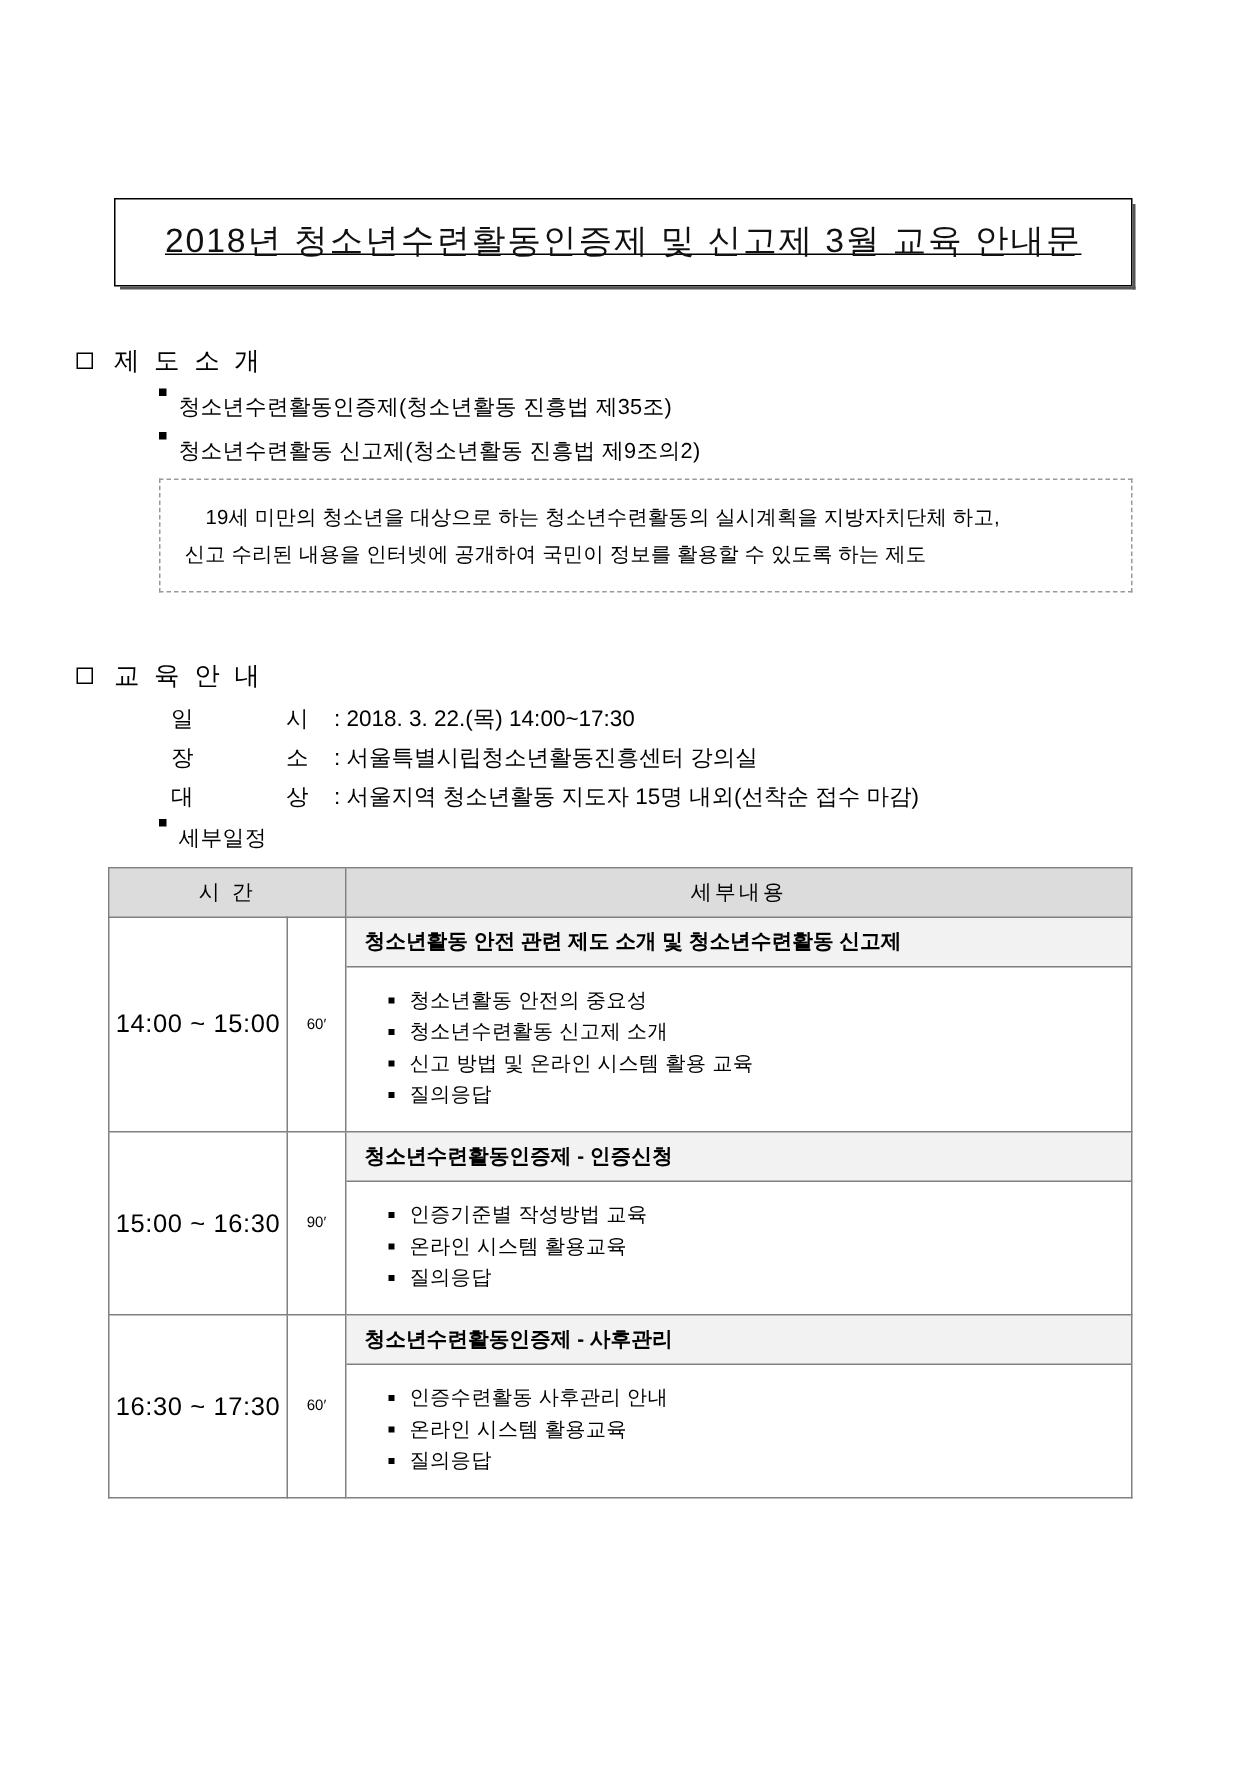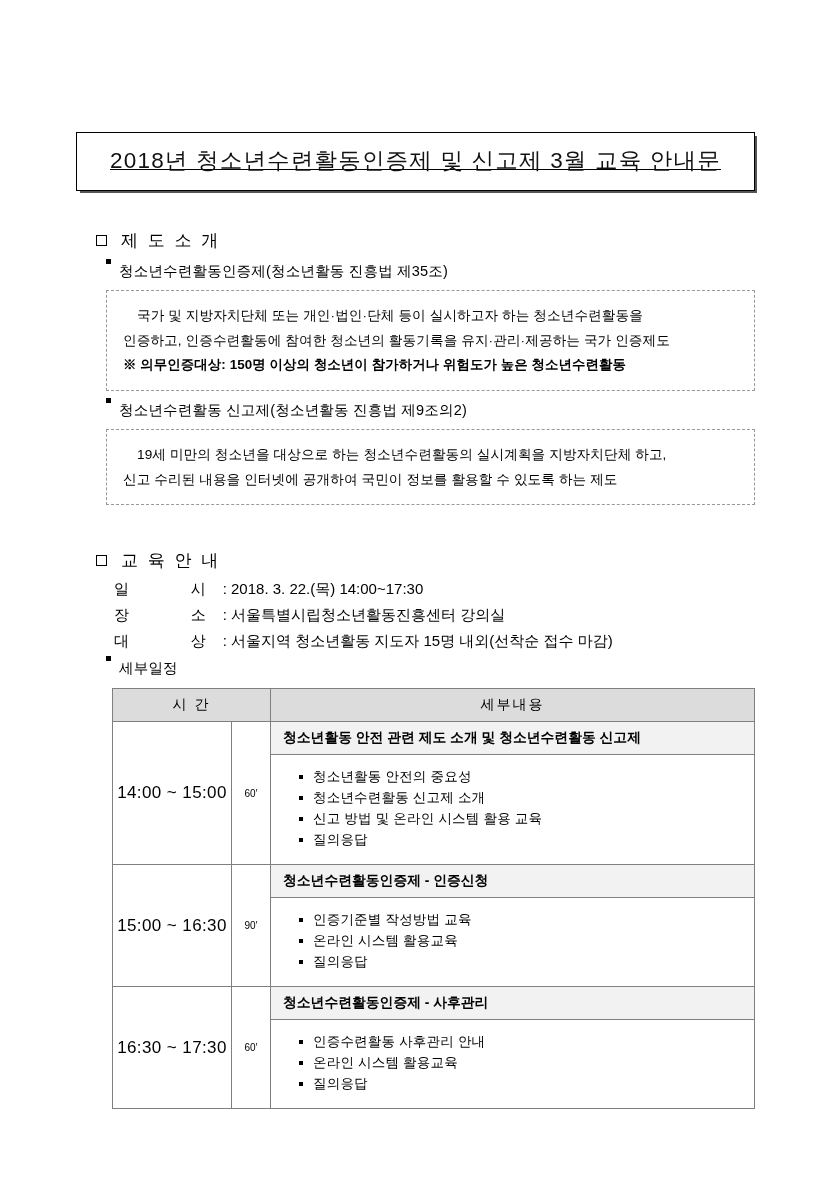--- a/index.html
+++ b/index.html
@@ -47,21 +47,21 @@
     font-size: 22.5px;
     letter-spacing: 1.2px;
     font-weight: normal;
     color: #111;
   }
   
   .section-head {
     display: flex;
     align-items: center;
     gap: 14px;
-    margin: 38px 0 8px 96px;
+    margin: 38px 0 8px 51px;
   }
   .sq {
     display: inline-block;
     width: 11px;
     height: 11px;
     border: 1.3px solid #000;
     box-sizing: border-box;
   }
   .section-title {
     font-size: 17px;
@@ -108,21 +108,21 @@
     margin-left: 106px;
     margin-top: 7px;
     font-size: 15px;
   }
   .kv-label {
     letter-spacing: 9px;
     white-space: pre;
   }
   
   .tbl-wrap {
-    margin: 10px 80px 0 112px;
+    margin: 10px 80px 0 72px;
   }
   table.schedule {
     border-collapse: collapse;
     width: 100%;
     font-size: 13.5px;
   }
   table.schedule th,
   table.schedule td {
     border: 1px solid #808080;
     padding: 0;
@@ -193,25 +193,20 @@
   <div class="section-head">
     <span class="sq"></span>
     <span class="section-title">제 도 소 개</span>
   </div>
 
   <div class="bullet-line">
     <span class="dot"></span>
     <span class="bullet-text">청소년수련활동인증제(청소년활동 진흥법 제35조)</span>
   </div>
 
-  <div class="info-box">
-    <div class="indent">국가 및 지방자치단체 또는 개인·법인·단체 등이 실시하고자 하는 청소년수련활동을</div>
-    <div>인증하고, 인증수련활동에 참여한 청소년의 활동기록을 유지·관리·제공하는 국가 인증제도</div>
-    <div class="note">※ 의무인증대상: 150명 이상의 청소년이 참가하거나 위험도가 높은 청소년수련활동</div>
-  </div>
 
   <div class="bullet-line">
     <span class="dot"></span>
     <span class="bullet-text">청소년수련활동 신고제(청소년활동 진흥법 제9조의2)</span>
   </div>
 
   <div class="info-box">
     <div class="indent">19세 미만의 청소년을 대상으로 하는 청소년수련활동의 실시계획을 지방자치단체 하고,</div>
     <div>신고 수리된 내용을 인터넷에 공개하여 국민이 정보를 활용할 수 있도록 하는 제도</div>
   </div>

